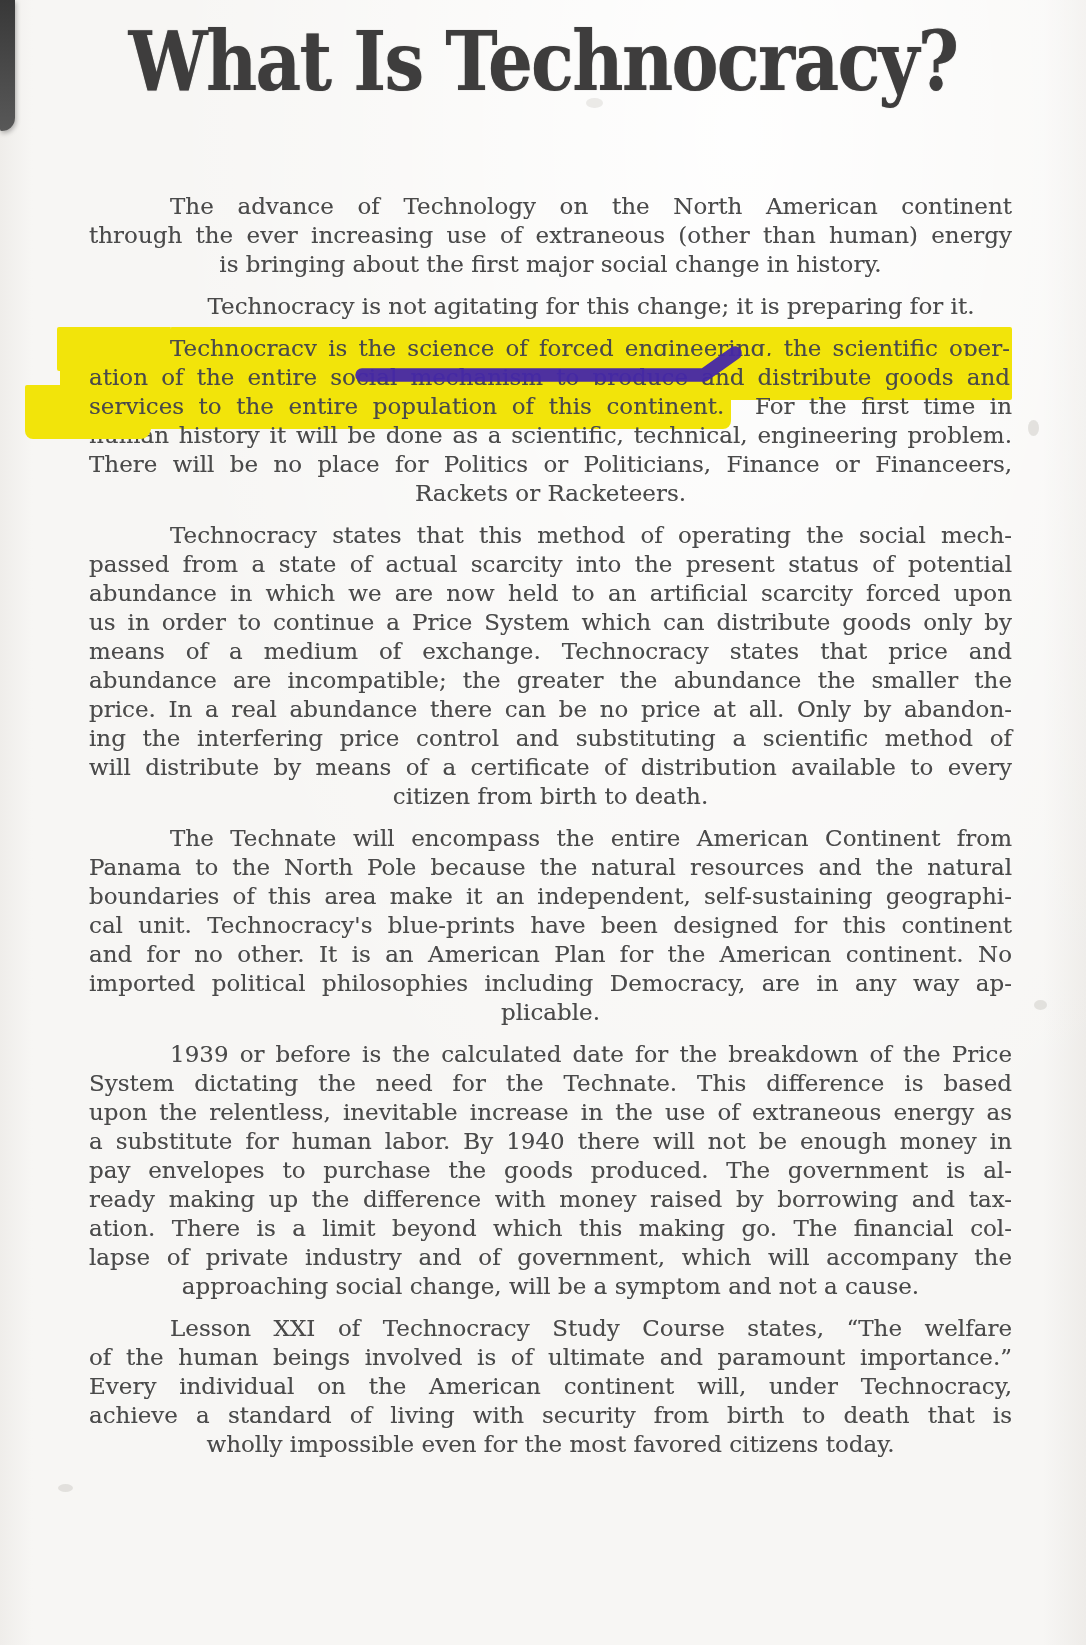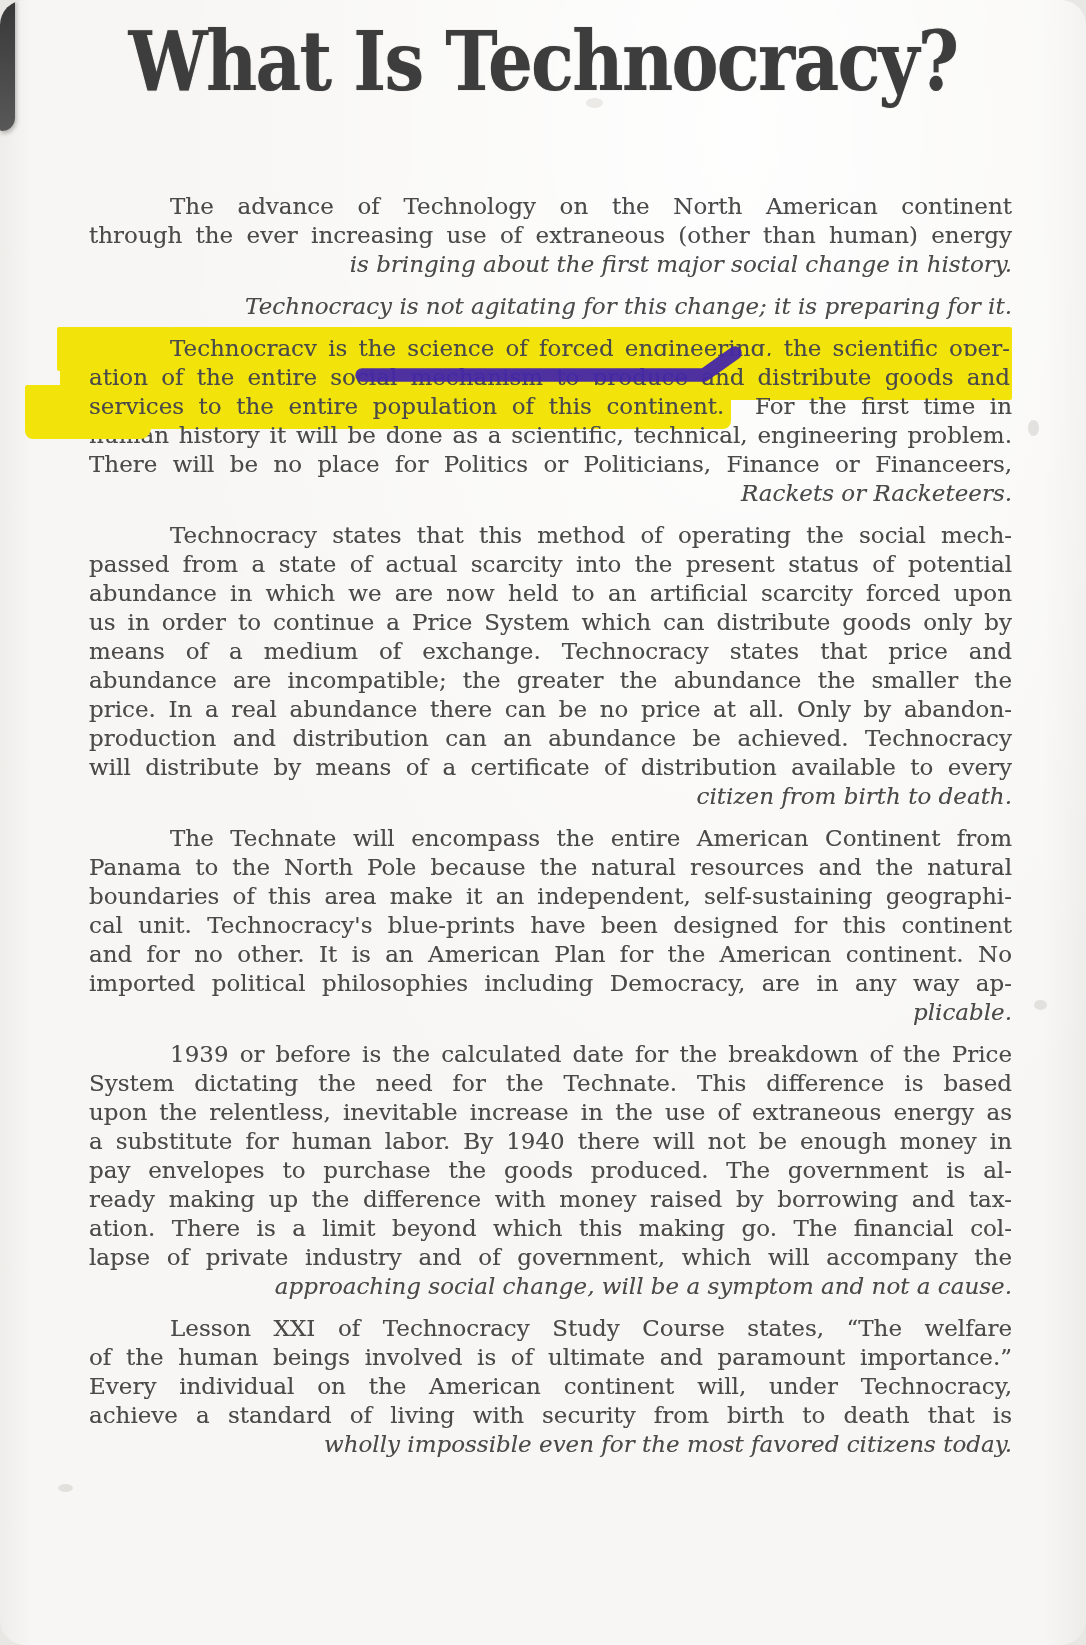--- a/index.html
+++ b/index.html
@@ -7,21 +7,20 @@
     position:relative;
     width:1086px;height:1645px;
     margin:0 auto;
     overflow:hidden;
     background:
       radial-gradient(ellipse at 68% 8%, rgba(255,255,255,.9) 0%, rgba(255,255,255,0) 55%),
       linear-gradient(90deg,#efedea 0%,#f7f6f4 3%,#f7f6f4 96%,#eeece9 100%),
       #f6f5f3;
     font-family:"DejaVu Serif","Liberation Serif",serif;
     color:var(--ink,#4a4a4a);
-    border-radius:25px;
   }
   .corner-tab{
     position:absolute;left:0;top:0;width:15px;height:131px;
     background:linear-gradient(180deg,#383838 0%,#4a4a4a 55%,#585858 100%);
     border-radius:0 0 14px 2px;
     box-shadow:1px 2px 5px rgba(0,0,0,.30);
   }
   .title{
     position:absolute;top:18px;left:50%;
     margin:0;white-space:nowrap;
@@ -32,21 +31,21 @@
     text-shadow:0 0 1px rgba(60,60,60,.5);
   }
   .body-text{
     position:absolute;left:89px;top:192px;width:923px;
     font-size:23px;line-height:29px;
     text-shadow:0 0 .5px rgba(74,74,74,.4);
   }
   .para{margin:0 0 13px 0;position:relative;}
   .line{height:29px;text-align:justify;}
   .line:not(.nojust)::after{content:"";display:inline-block;width:100%;height:0;}
-  .line.nojust{text-align:right;font-style:italic;}
+  .line.nojust{text-align:center;}
   .indent{padding-left:81px;}
   .hl{
     background:var(--highlight-yellow,#f2e40a);
     padding:8px 2px 10px 0;
     border-radius:2px;
   }
   .ext-l1{box-shadow:-113px 0 0 var(--highlight-yellow,#f2e40a);}
   .ext-l2{box-shadow:-29px 0 0 var(--highlight-yellow,#f2e40a);}
   .ext-l3{box-shadow:-64px 0 0 var(--highlight-yellow,#f2e40a);}
   .gap-after{padding-right:7px;margin-right:9px;border-radius:2px 6px 8px 2px;}
@@ -90,21 +89,21 @@
           </svg></div>
       </div>
       <div class="para">
         <div class="line indent"><span class="">Technocracy states that this method of operating the social mech-</span></div>
         <div class="line"><span class="">passed from a state of actual scarcity into the present status of potential</span></div>
         <div class="line"><span class="">abundance in which we are now held to an artificial scarcity forced upon</span></div>
         <div class="line"><span class="">us in order to continue a Price System which can distribute goods only by</span></div>
         <div class="line"><span class="">means of a medium of exchange.  Technocracy states that price and</span></div>
         <div class="line"><span class="">abundance are incompatible; the greater the abundance the smaller the</span></div>
         <div class="line"><span class="">price.  In a real abundance there can be no price at all.  Only by abandon-</span></div>
-        <div class="line"><span class="">production and distribution can an abundance be achieved.  Technocracy</span></div>
+        <div class="line"><span class="">ing the interfering price control and substituting a scientific method of</span></div>
         <div class="line"><span class="">will distribute by means of a certificate of distribution available to every</span></div>
         <div class="line nojust"><span class="">citizen from birth to death.</span></div>
       </div>
       <div class="para">
         <div class="line indent"><span class="">The Technate will encompass the entire American Continent from</span></div>
         <div class="line"><span class="">Panama to the North Pole because the natural resources and the natural</span></div>
         <div class="line"><span class="">boundaries of this area make it an independent, self-sustaining geographi-</span></div>
         <div class="line"><span class="">cal unit.  Technocracy's blue-prints have been designed for this continent</span></div>
         <div class="line"><span class="">and for no other.  It is an American Plan for the American continent.  No</span></div>
         <div class="line"><span class="">imported political philosophies including Democracy, are in any way ap-</span></div>

